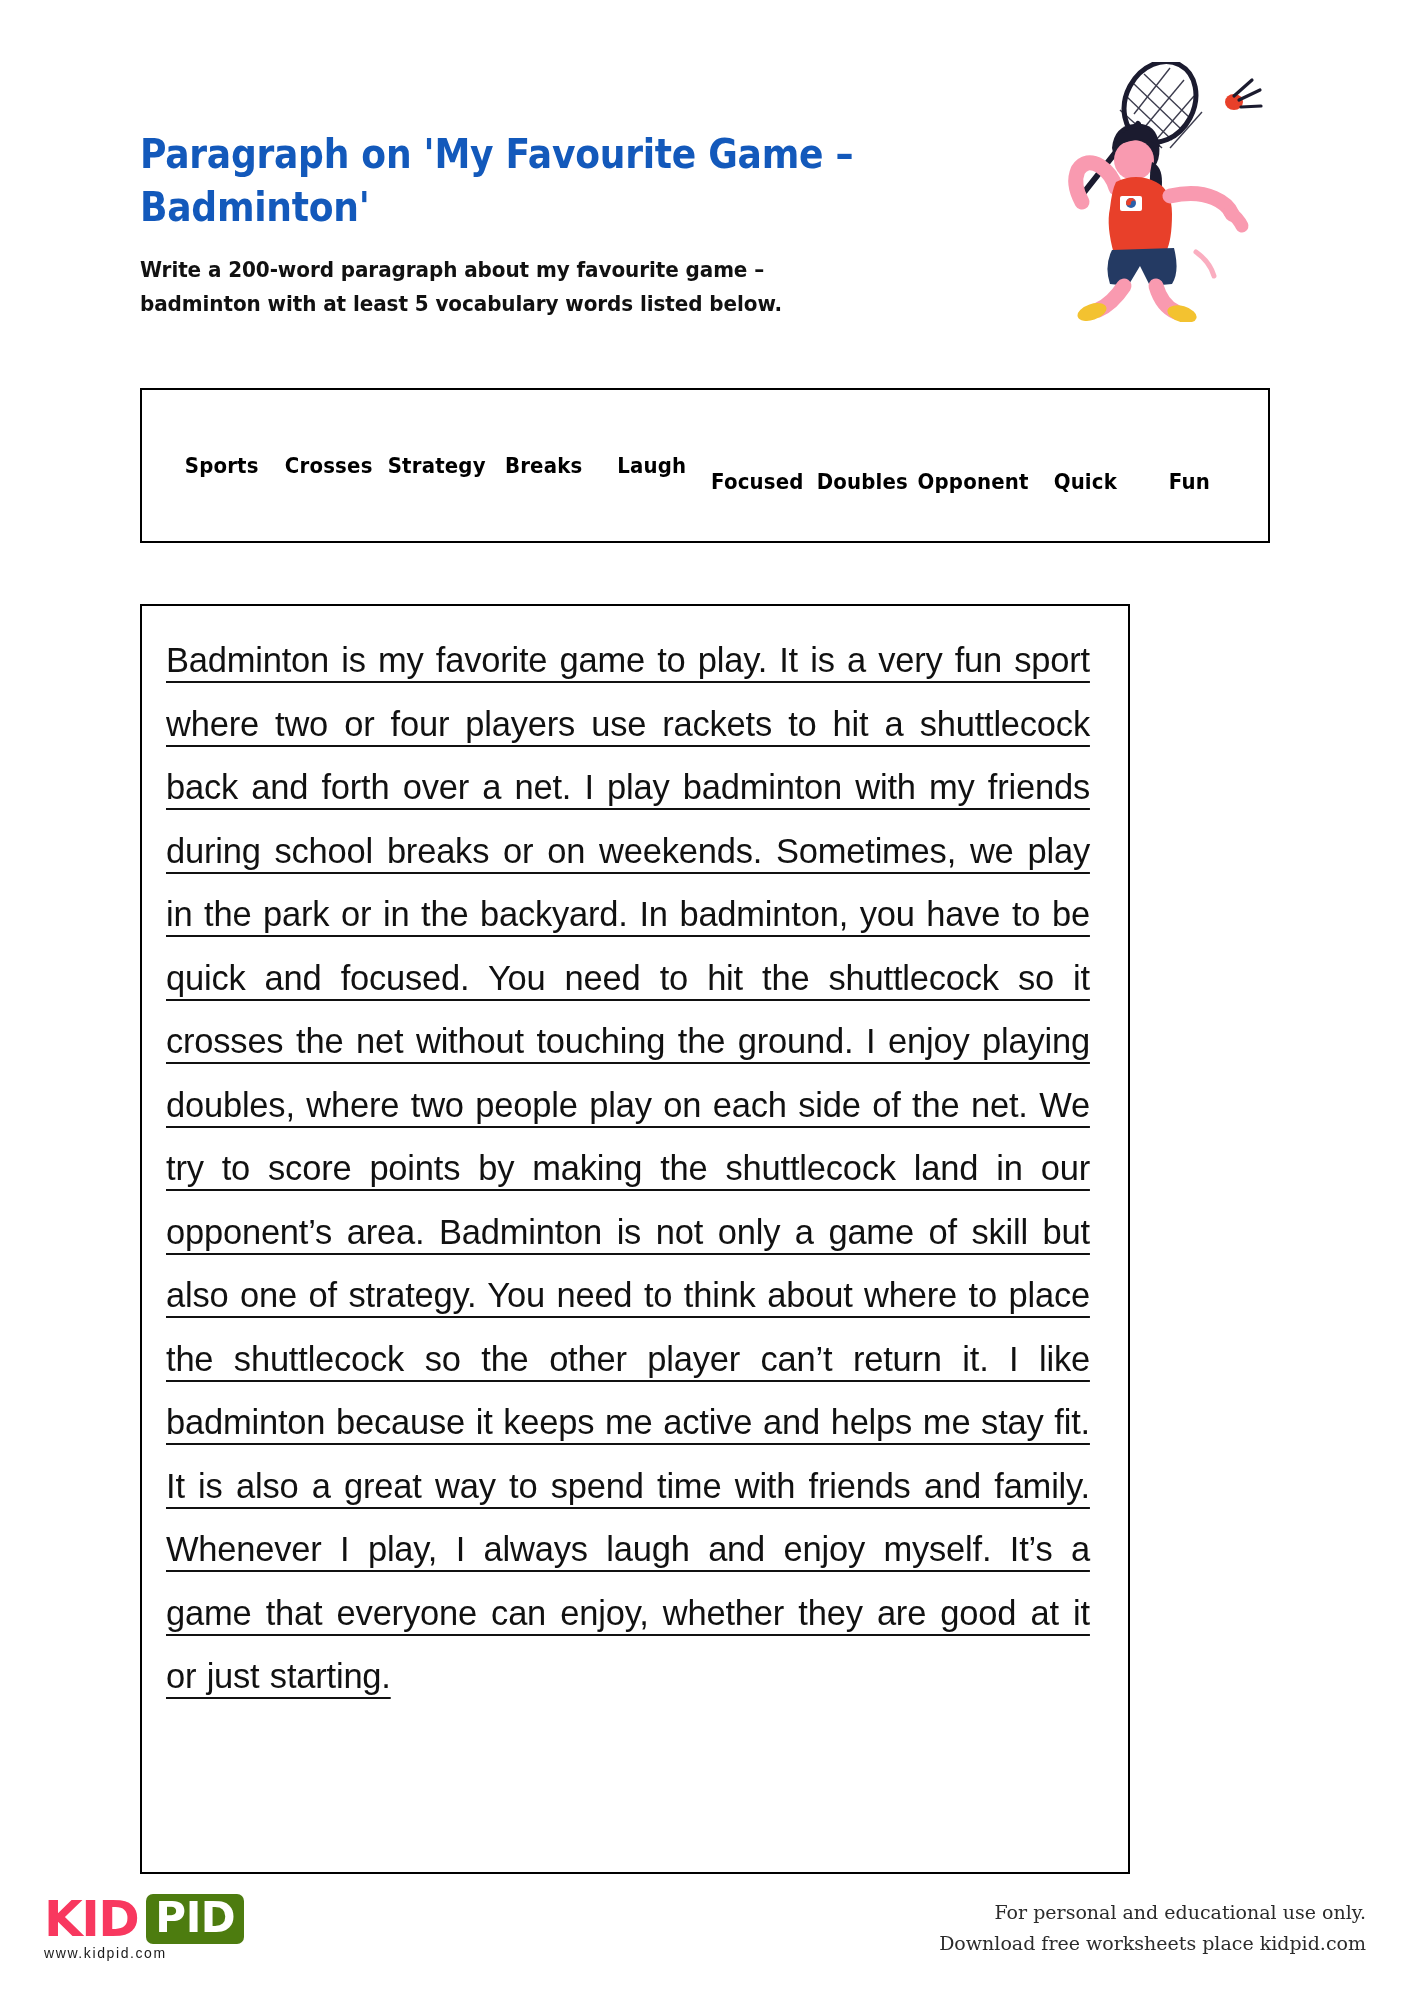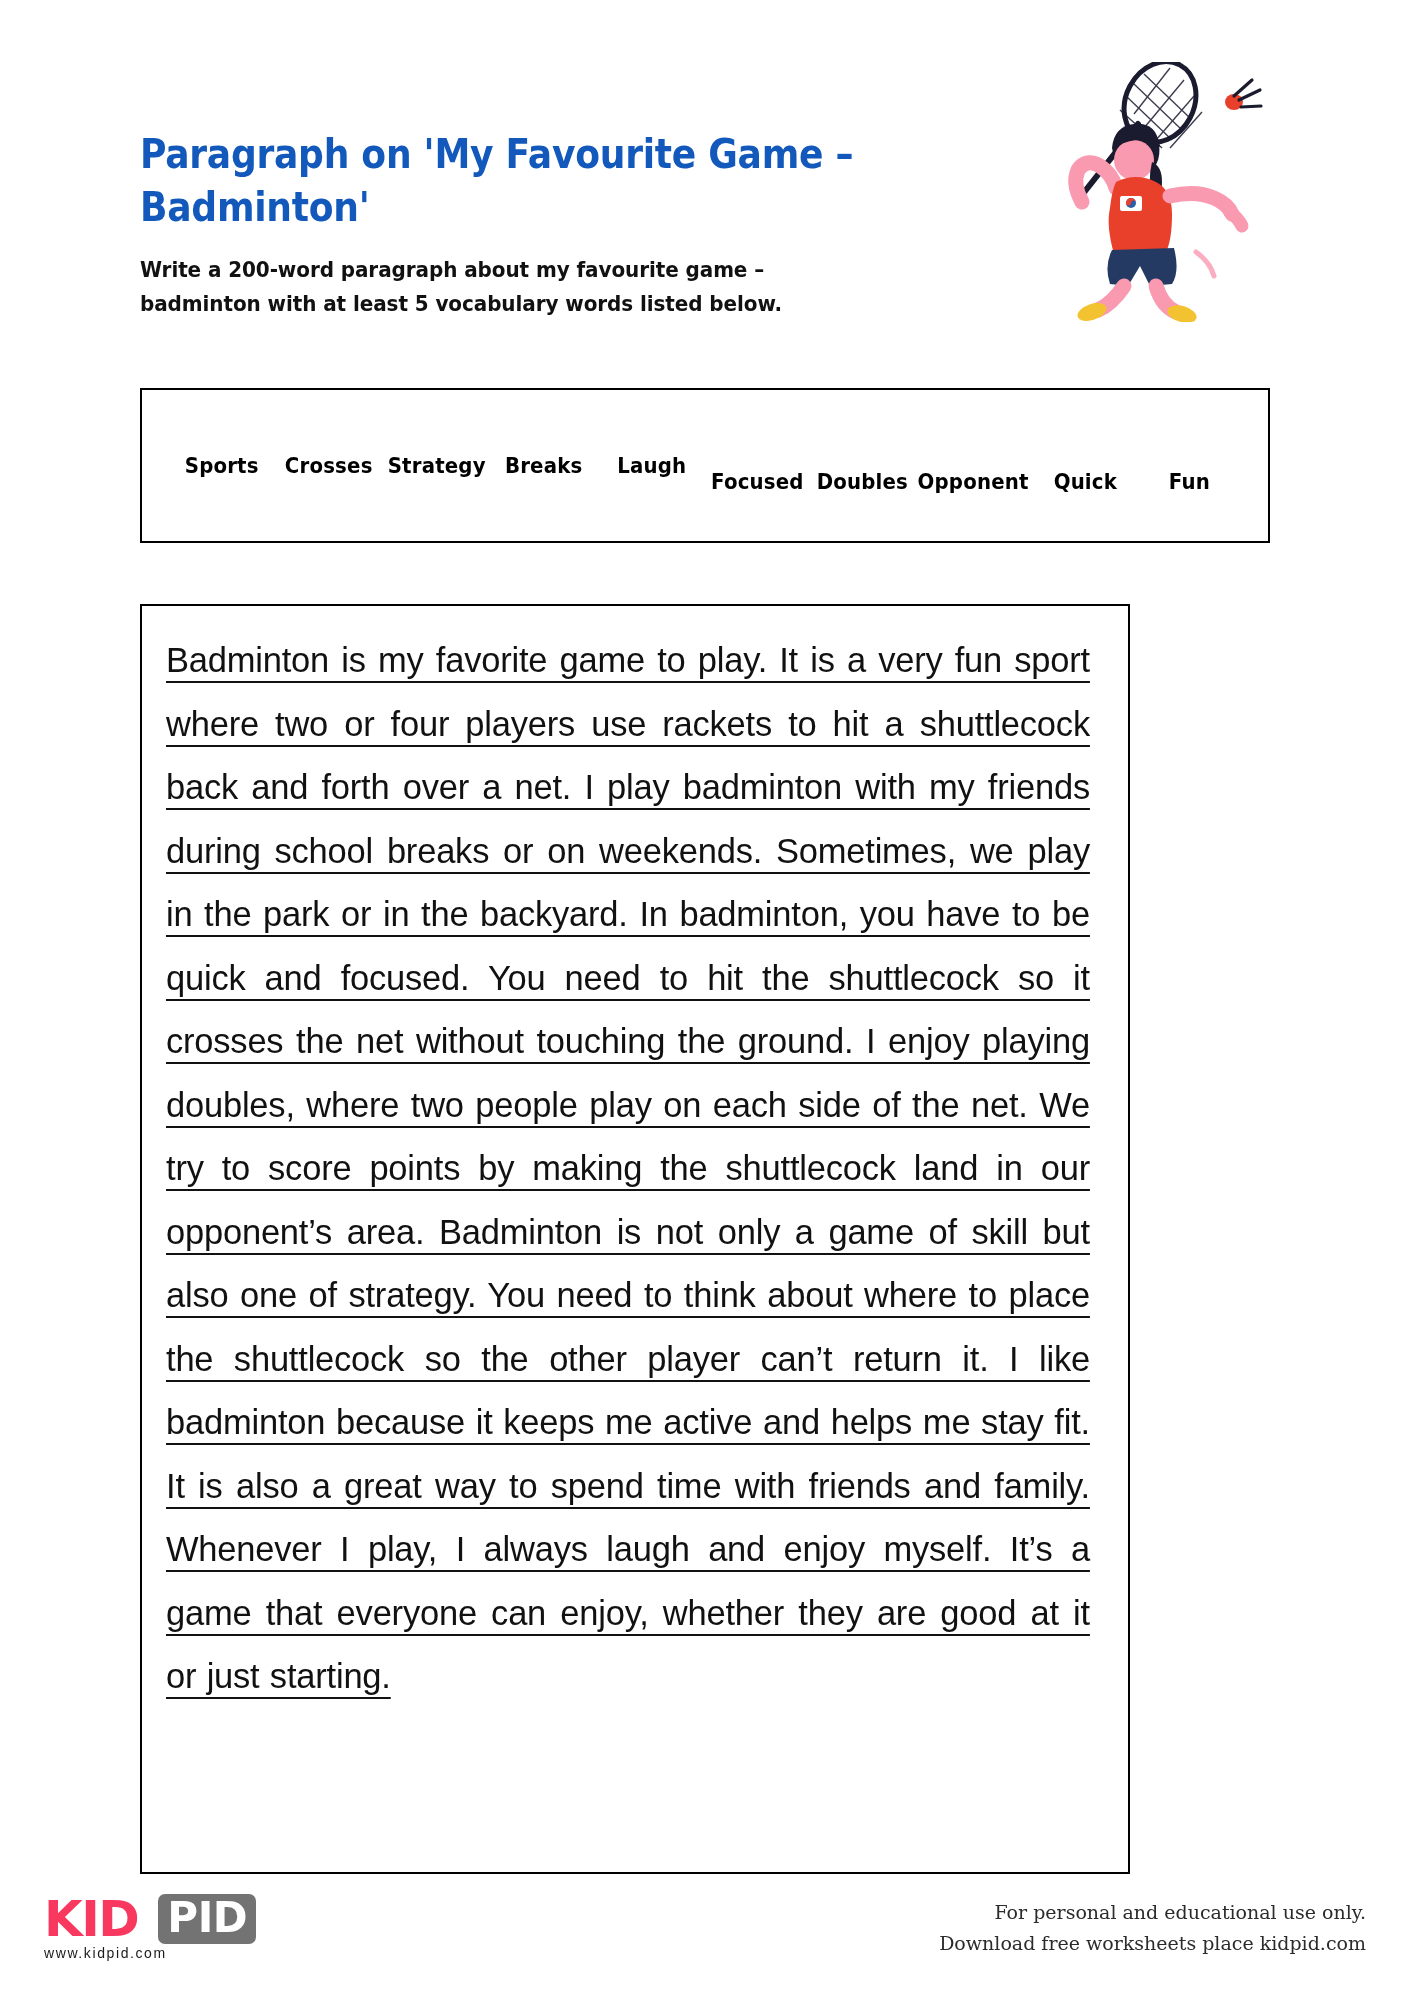--- a/index.html
+++ b/index.html
@@ -143,26 +143,26 @@
     font-size: 50px;
     color: #f8385f;
     letter-spacing: -1.5px;
     line-height: 1;
   }
   .logo-pid {
     font-family: "DejaVu Sans", sans-serif;
     font-weight: 700;
     font-size: 42px;
     color: #ffffff;
-    background: #737373;
+    background: #4d7c0f;
     border-radius: 7px;
     padding: 3px 9px 5px 9px;
     letter-spacing: -0.5px;
     line-height: 1;
-    margin-left: 20px;
+    margin-left: 8px;
   }
   .logo-url {
     font-family: "Liberation Sans", sans-serif;
     font-size: 14px;
     color: #1a1a1a;
     letter-spacing: 1.6px;
   }
 
   .footer-note {
     position: absolute;

